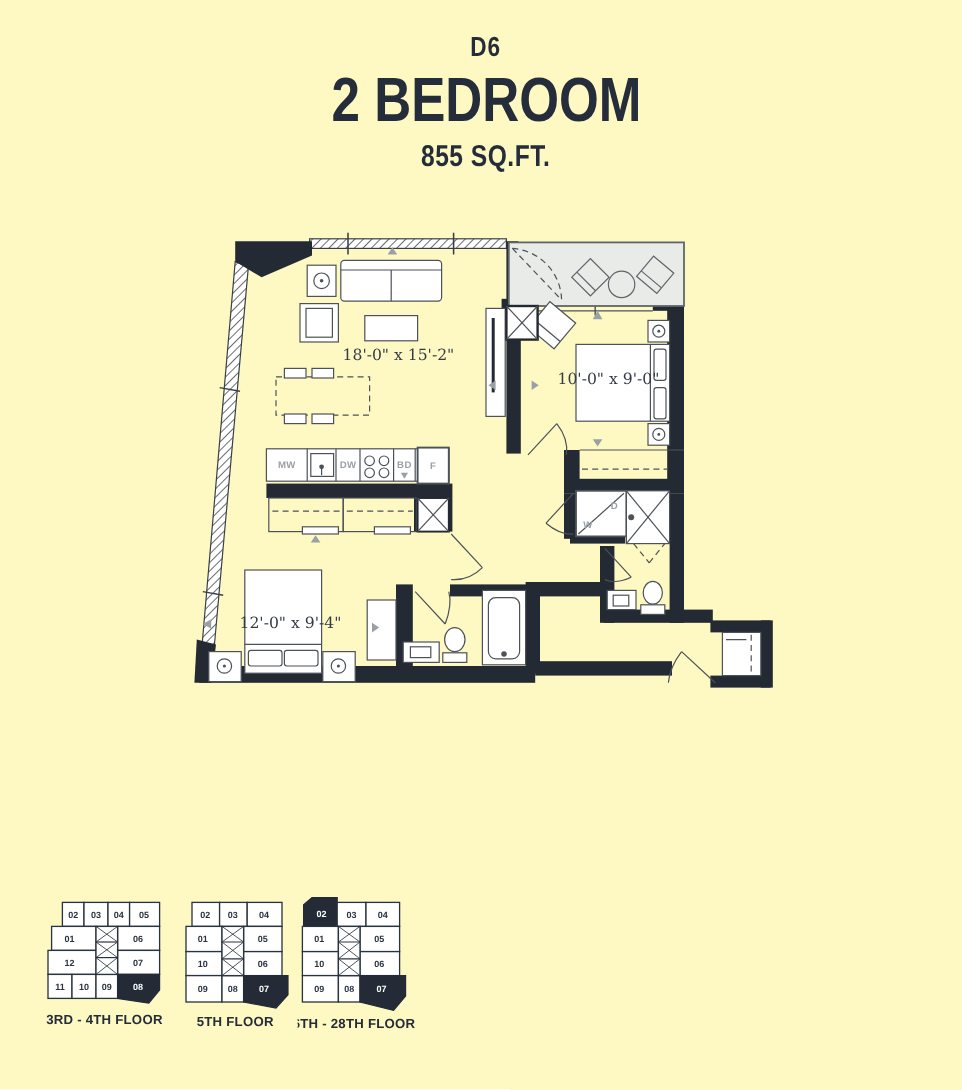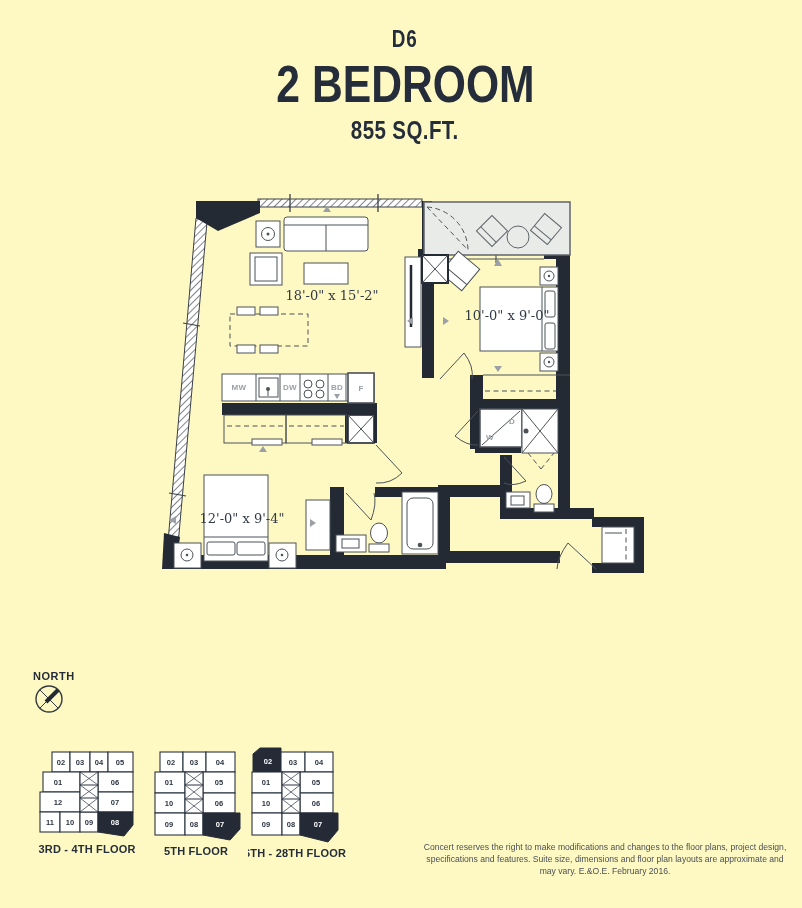--- a/index.html
+++ b/index.html
@@ -253,29 +253,20 @@
 
     <g>
       <path d="M 436,376 L 408,350" class="thin"></path>
       <path d="M 408,350 Q 398,363 397,376" class="thin"></path>
       <rect x="442" y="334" width="32" height="36" class="thin2"></rect>
       <line x1="466" y1="336" x2="466" y2="368" class="thin dash"></line>
       <line x1="445" y1="340" x2="462" y2="340" class="thin"></line>
     </g>
   </svg>
 
-  <div class="north">
-    <div class="nl">NORTH</div>
-    <svg width="34" height="34" viewBox="0 0 34 34">
-      <circle cx="16" cy="17" r="13" fill="none" stroke="#333a42" stroke-width="1.4"></circle>
-      <line x1="7" y1="8" x2="25" y2="26" stroke="#333a42" stroke-width="1"></line>
-      <line x1="7" y1="26" x2="25" y2="8" stroke="#333a42" stroke-width="1"></line>
-      <line x1="25" y1="8" x2="13" y2="20" stroke="#232a34" stroke-width="4"></line>
-    </svg>
-  </div>
 
   <svg width="115" height="125" viewBox="0 0 115 125" style="position:absolute;left:30px;top:740px">
     <rect x="22" y="12" width="18" height="20" class="kpcell"></rect>
       <text x="31" y="25" text-anchor="middle" class="kpnum">02</text>
     <rect x="40" y="12" width="20" height="20" class="kpcell"></rect>
       <text x="50" y="25" text-anchor="middle" class="kpnum">03</text>
     <rect x="60" y="12" width="18" height="20" class="kpcell"></rect>
       <text x="69" y="25" text-anchor="middle" class="kpnum">04</text>
     <rect x="78" y="12" width="25" height="20" class="kpcell"></rect>
       <text x="90" y="25" text-anchor="middle" class="kpnum">05</text>
@@ -357,15 +348,14 @@
     <text x="70" y="87" text-anchor="middle" class="kpnum white">07</text>
     <g>
       <rect x="34" y="32" width="18" height="41" class="kpcell"></rect>
       <line x1="34" y1="45" x2="52" y2="45" stroke="#2a3340" stroke-width="1"></line>
       <line x1="34" y1="59" x2="52" y2="59" stroke="#2a3340" stroke-width="1"></line>
       <path d="M34,32 L52,45 M52,32 L34,45 M34,45 L52,59 M52,45 L34,59 M34,59 L52,73 M52,59 L34,73" stroke="#2a3340" stroke-width=".7" fill="none"></path>
     </g>
     <text x="47" y="117" text-anchor="middle" class="kplabel">6TH - 28TH FLOOR</text>
   </svg>
 
-  <div class="disclaimer">Concert reserves the right to make modifications and changes to the floor plans, project design, specifications and features. Suite size, dimensions and floor plan layouts are approximate and may vary. E.&amp;O.E. February 2016.</div>
 
 </div>
 
 </body></html>

